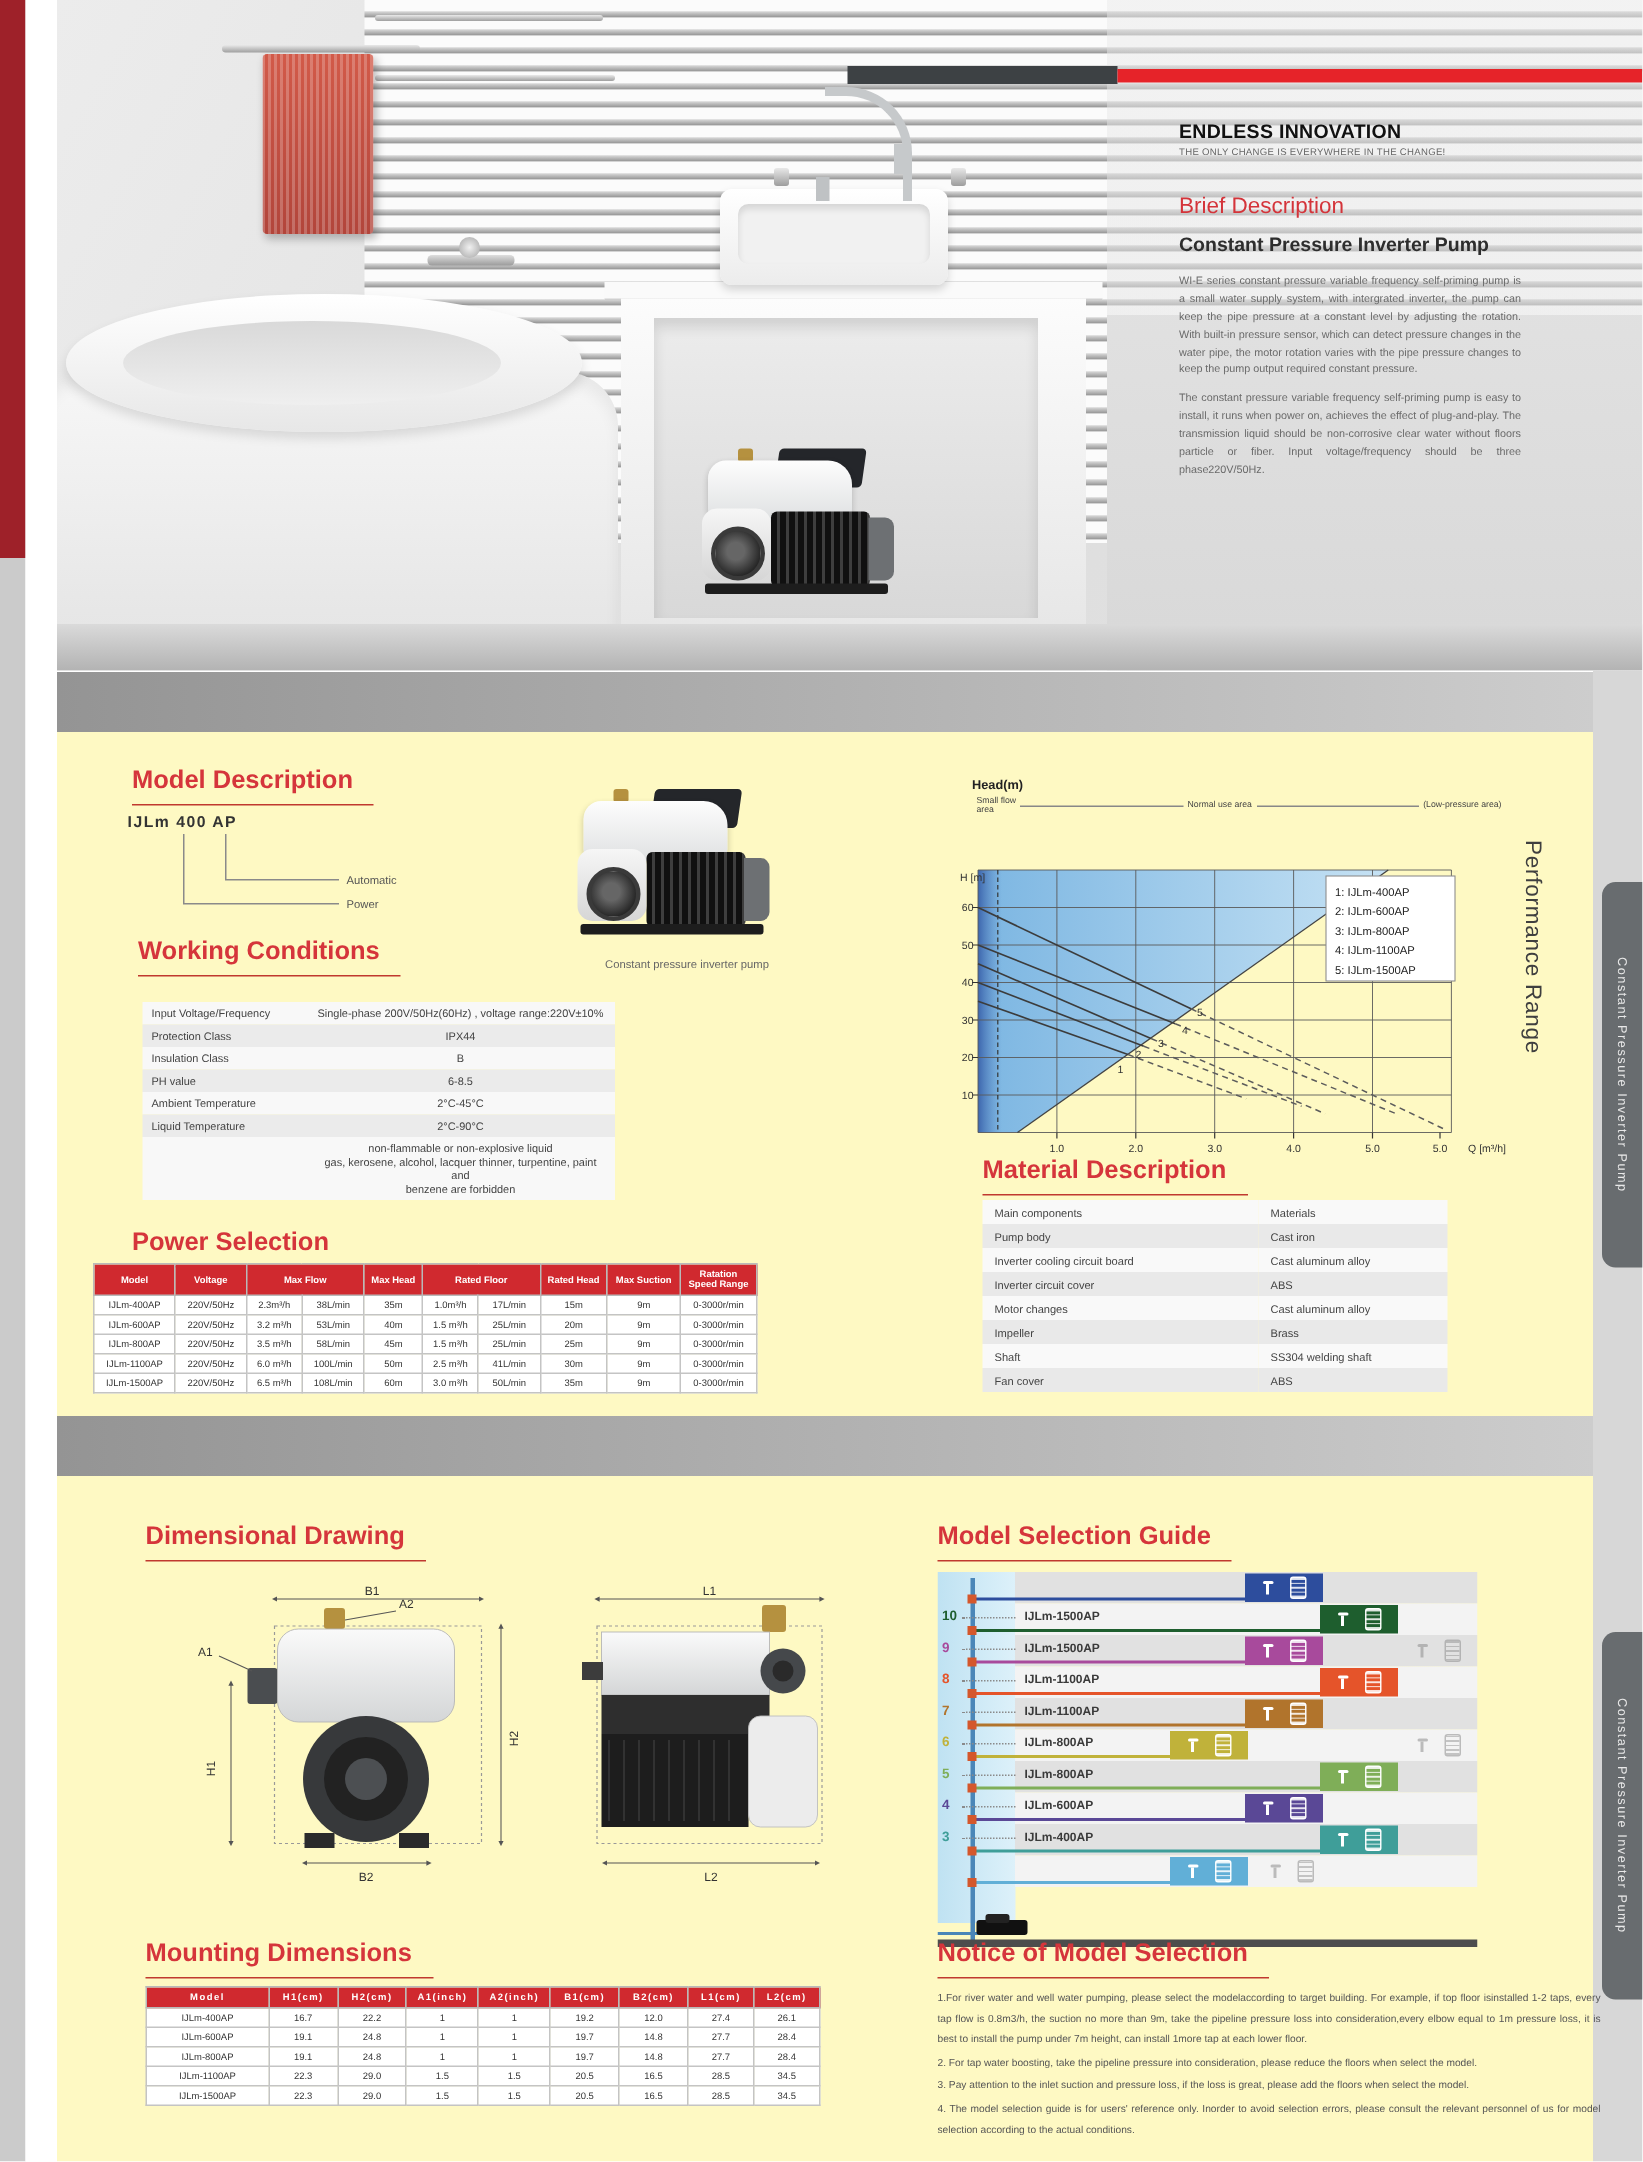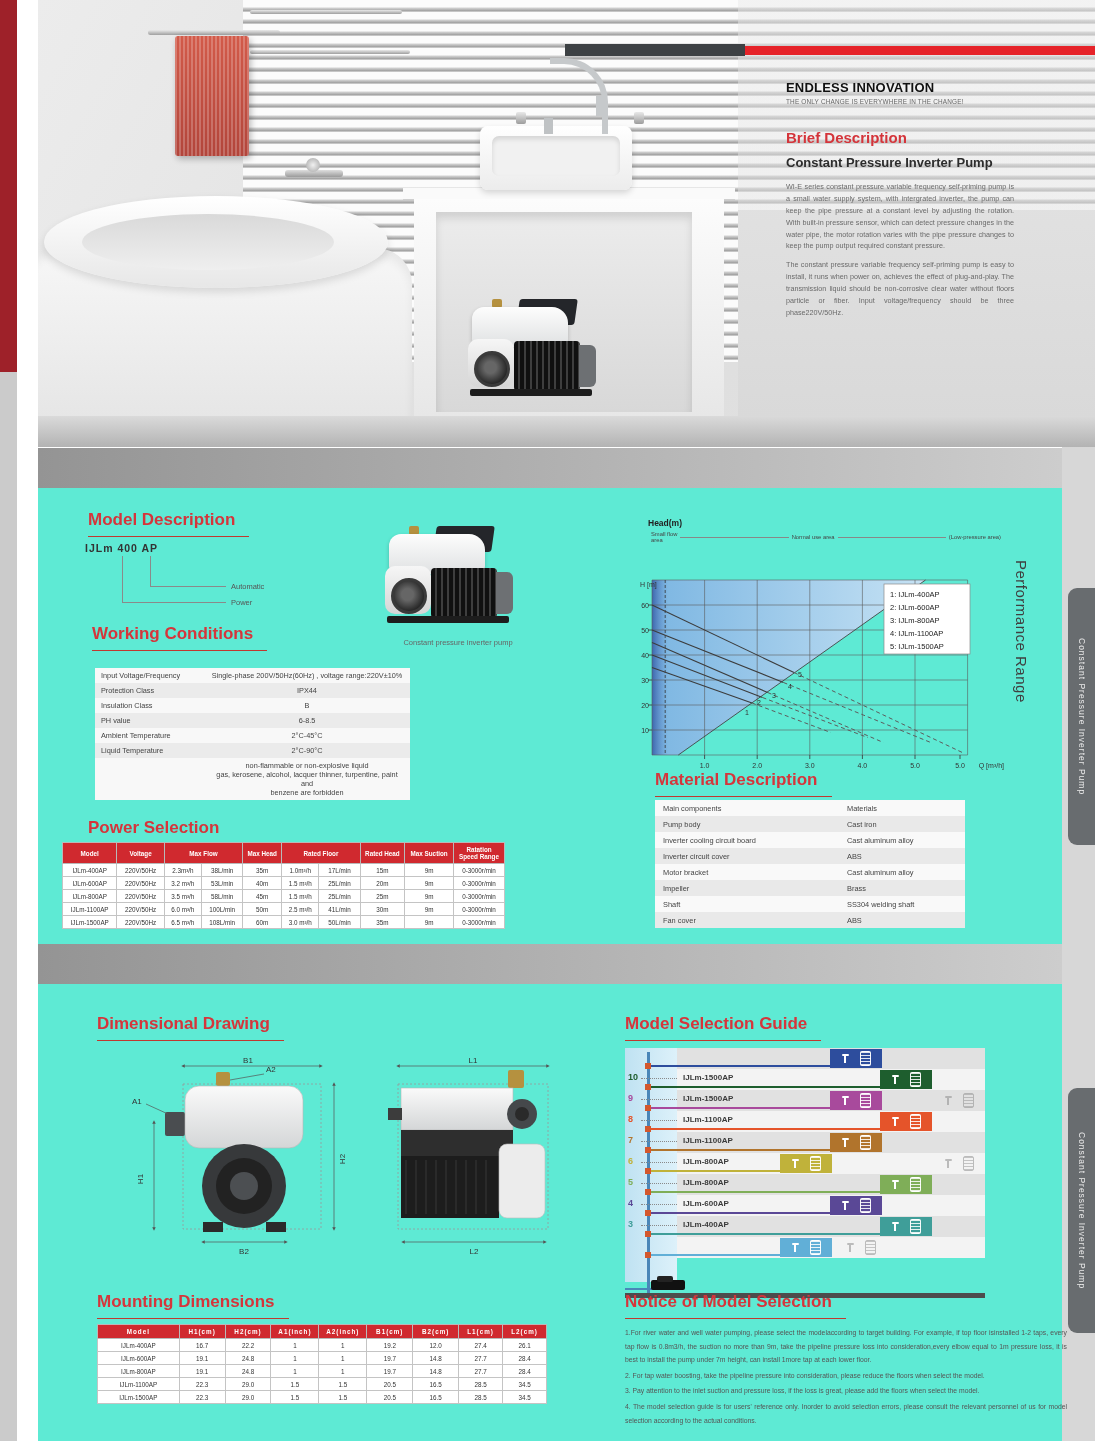--- a/index.html
+++ b/index.html
@@ -7,21 +7,21 @@
        font-family:"Liberation Sans", sans-serif;color:#333;overflow:hidden;}
   .abs{position:absolute;}
 
   
   #left-strip{left:0;top:0;width:17px;height:1441px;background:#cbcbcb;}
   #left-red{left:0;top:0;width:17px;height:372px;background:#9e2129;}
   #gap-strip{left:17px;top:0;width:21px;height:1441px;background:#ffffff;}
   #right-rail{left:1062px;top:447px;width:33px;height:994px;background:#d7d7d7;}
   .gray-band{left:38px;width:1024px;height:40px;background:linear-gradient(90deg,#949494,#cdcdcd);}
   #band1{top:448px;} #band2{top:944px;}
-  .panel{left:38px;width:1024px;background:#5eead4;}
+  .panel{left:38px;width:1024px;background:#fef9c3;}
   #panel-mid{top:488px;height:456px;}
   #panel-bot{top:984px;height:457px;}
   .side-tab{left:1068px;width:27px;background:#686c6f;border-radius:9px 0 0 9px;
             display:flex;align-items:center;justify-content:center;}
   #side-tab-1{top:588px;height:257px;} #side-tab-2{top:1088px;height:245px;}
   .side-tab span{writing-mode:vertical-rl;font-size:8.5px;letter-spacing:1px;color:#e9e9e9;white-space:nowrap;}
 
   
   #hero{left:38px;top:0;width:1057px;height:447px;overflow:hidden;
         background:linear-gradient(120deg,#ececec,#dddddd 60%,#e6e6e6);}
@@ -55,21 +55,21 @@
   #faucet-stem{left:506px;top:118px;width:9px;height:16px;background:#bfc2c4;}
   #faucet-tip{left:558px;top:96px;width:6px;height:20px;background:#c6c9cb;}
   .handle{width:10px;height:12px;background:linear-gradient(#e8e8e8,#9d9d9d);border-radius:2px;}
   #handle1{left:478px;top:112px;} #handle2{left:596px;top:112px;}
   #floor-strip{left:0;top:416px;width:1057px;height:31px;background:linear-gradient(#dadada,#b3b3b3);}
   #stripe-dark{left:527px;top:44px;width:180px;height:12px;background:#3d4144;}
   #stripe-red{left:707px;top:46px;width:350px;height:9px;background:#e62329;}
   #hero-text{left:748px;top:80px;width:228px;}
   .brand{font-size:13px;font-weight:900;color:#111;letter-spacing:.2px;}
   .tagline{font-size:6.4px;color:#666;margin-top:3px;letter-spacing:.2px;}
-  .brief-title{font-size:15px;font-weight:bold;color:#d4343a;margin-top:24px;}
+  .brief-title{font-size:15px;font-weight:normal;color:#d4343a;margin-top:24px;}
   .product-title{font-size:13px;font-weight:bold;color:#2d2d2d;margin-top:9px;}
   .hero-p{font-size:7.2px;color:#6a6a6a;line-height:1.65;text-align:justify;margin-top:11px;}
   .hero-p + .hero-p{margin-top:0;}
 
   
   .pump-art{position:absolute;}
   .pump-art > div{position:absolute;}
   .pa-head{left:6px;top:10px;width:96px;height:40px;border-radius:12px 16px 8px 8px;
     background:linear-gradient(#fdfdfd,#dfe1e2);box-shadow:0 2px 4px rgba(0,0,0,.2);}
   .pa-panel{left:52px;top:2px;width:58px;height:26px;background:#24262a;border-radius:3px;transform:skewX(-8deg);}
@@ -486,21 +486,21 @@
         </tr>
         <tr>
           <td>Inverter  cooling circuit  board</td>
           <td>Cast aluminum alloy</td>
         </tr>
         <tr>
           <td>Inverter  circuit cover</td>
           <td>ABS</td>
         </tr>
         <tr>
-          <td>Motor bracket</td>
+          <td>Motor changes</td>
           <td>Cast aluminum alloy</td>
         </tr>
         <tr>
           <td>Impeller</td>
           <td>Brass</td>
         </tr>
         <tr>
           <td>Shaft</td>
           <td>SS304 welding shaft</td>
         </tr>

